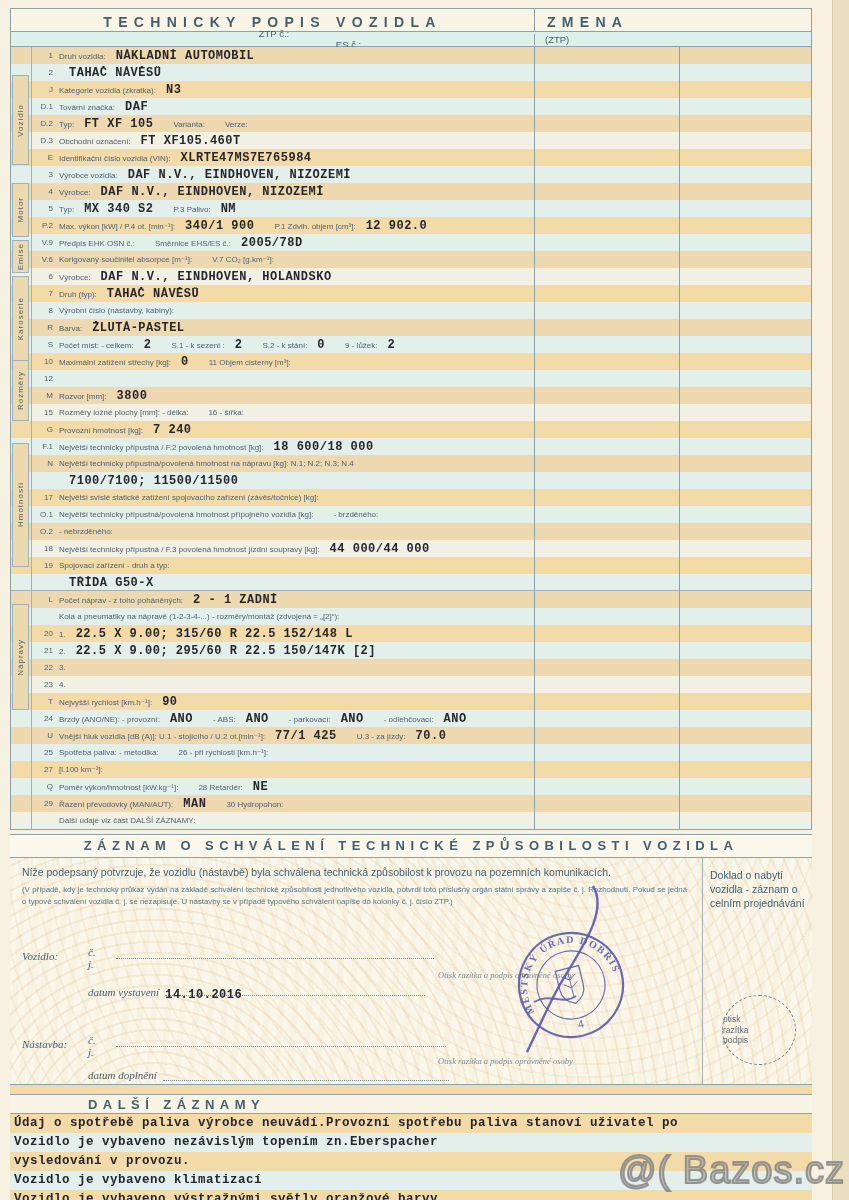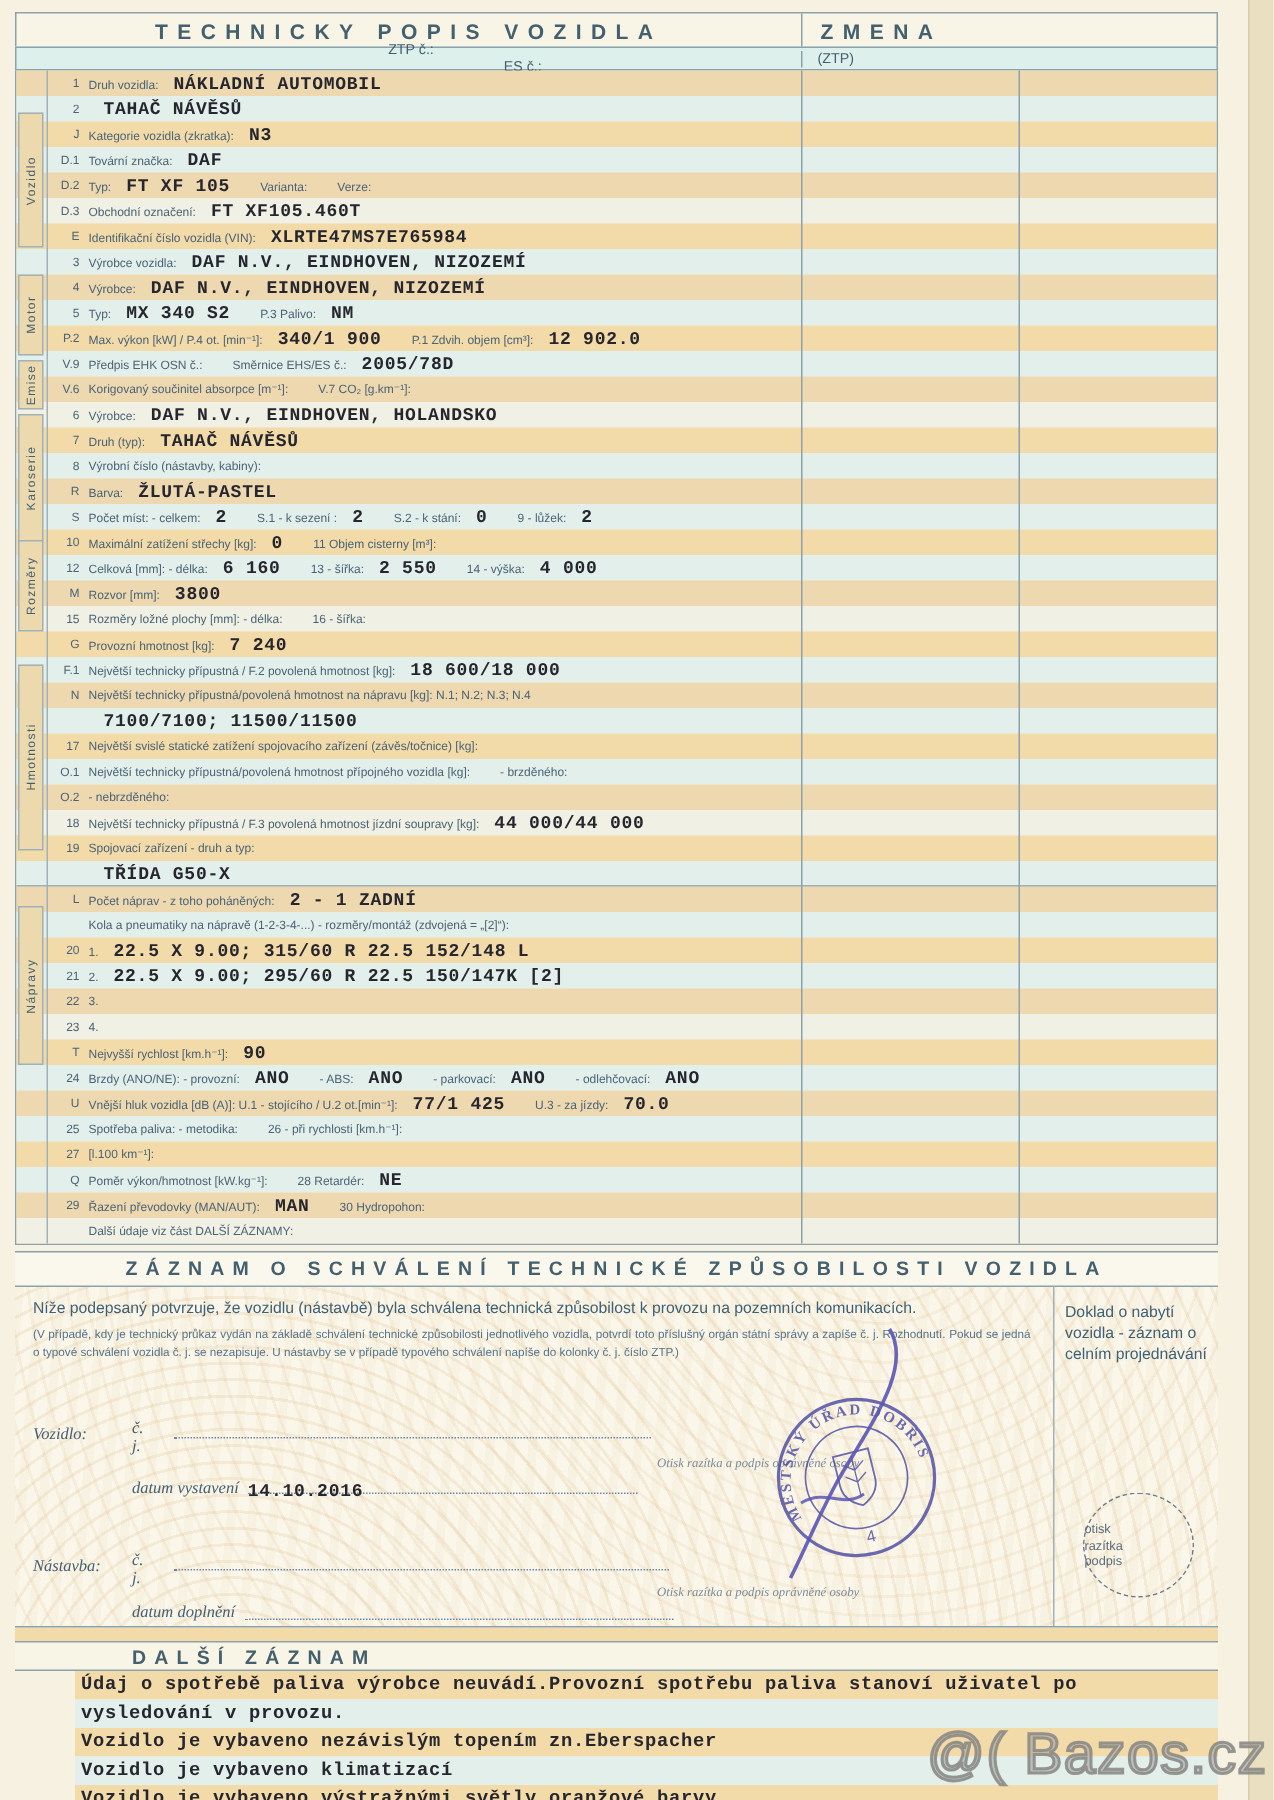--- a/index.html
+++ b/index.html
@@ -102,21 +102,21 @@
     font-size:8.5px;color:#5a6b7a;line-height:1.25;}
 
   
   .records-gap{height:9px;background:var(--stripe_warm,#f2daa9);}
   .records-title{height:20px;border-top:1px solid var(--border,#8aa2ac);border-bottom:1px solid var(--border,#8aa2ac);
     background:#f8f4e6;font-size:13px;font-weight:bold;letter-spacing:.42em;color:var(--heading,#44606e);
     line-height:19px;padding-left:78px;}
   .records-body p{height:19px;line-height:19px;margin:0;padding-left:4px;white-space:nowrap;overflow:hidden;}
   .records-body p:nth-child(odd){background:var(--stripe_warm,#f3dcab);}
   .records-body p:nth-child(even){background:var(--stripe_cool,#e4efeb);}
-  .records-body .typed{font-size:12.5px;margin-left:40px;}
+  .records-body .typed{font-size:12.5px;}
 
   
   .watermark{position:absolute;right:4px;bottom:8px;z-index:9;
     font-size:38px;font-weight:normal;letter-spacing:1px;
     color:rgba(255,255,255,.18);
     -webkit-text-stroke:2px rgba(135,135,132,.85);
     text-shadow:0 0 1px rgba(120,120,118,.5);margin-top:48px;}
 </style>
 </head>
 <body>
@@ -339,34 +339,20 @@
               <span class="lbl">Maximální zatížení střechy [kg]:</span>
               <span class="val typed">0</span>
             </span>
             <span class="seg">
               <span class="lbl">11 Objem cisterny [m³]:</span>
             </span>
           </span>
         </div>
         <div class="srow">
           <span class="rn">12</span>
-          <span class="segs">
-            <span class="seg">
-              <span class="lbl">Celková [mm]: - délka:</span>
-              <span class="val typed">6 160</span>
-            </span>
-            <span class="seg">
-              <span class="lbl">13 - šířka:</span>
-              <span class="val typed">2 550</span>
-            </span>
-            <span class="seg">
-              <span class="lbl">14 - výška:</span>
-              <span class="val typed">4 000</span>
-            </span>
-          </span>
         </div>
         <div class="srow">
           <span class="rn">M</span>
           <span class="segs">
             <span class="seg">
               <span class="lbl">Rozvor [mm]:</span>
               <span class="val typed">3800</span>
             </span>
           </span>
         </div>
@@ -683,25 +669,25 @@
     </svg>
 
     <div class="seal-ph">
       <span>otisk</span>
       <span>razítka</span>
       <span>podpis</span>
     </div>
   </div>
 
   <div class="records-gap"></div>
-  <div class="records-title">DALŠÍ ZÁZNAM</div>
+  <div class="records-title">DALŠÍ ZÁZNAMY</div>
   <div class="records-body">
     <p class="typed">Údaj o spotřebě paliva výrobce neuvádí.Provozní spotřebu paliva stanoví uživatel po</p>
+    <p class="typed">Vozidlo je vybaveno nezávislým topením zn.Eberspacher</p>
     <p class="typed">vysledování v provozu.</p>
-    <p class="typed">Vozidlo je vybaveno nezávislým topením zn.Eberspacher</p>
     <p class="typed">Vozidlo je vybaveno klimatizací</p>
     <p class="typed">Vozidlo je vybaveno výstražnými světly oranžové barvy</p>
   </div>
 
 </div>
 
 <div class="scan-edge"></div>
 <div class="watermark">@( Bazos.cz</div>
 
 </body></html>

